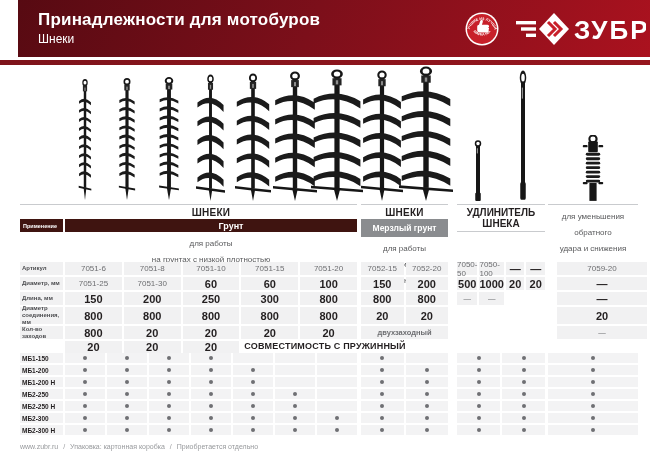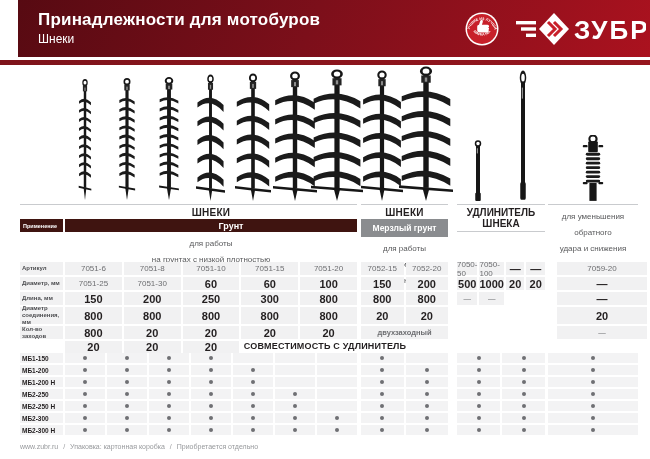--- a/index.html
+++ b/index.html
@@ -287,21 +287,21 @@
       <div class="cell starts">—</div>
     </div>
   <div id="spec-g4" class="spec-col">
       <div class="cell art">7059-20</div>
       <div class="cell val">—</div>
       <div class="cell val">—</div>
       <div class="cell val">20</div>
       <div class="cell starts">—</div>
     </div>
 
-  <div class="compat-title">СОВМЕСТИМОСТЬ С УДЛИНИТЕЛЬ</div>
+  <div class="compat-title">СОВМЕСТИМОСТЬ С ПРУЖИННЫЙ</div>
   <div id="compat-labels" class="compat-col">
       <div class="compat-lbl">МБ1-150</div>
       <div class="compat-lbl">МБ1-200</div>
       <div class="compat-lbl">МБ1-200 Н</div>
       <div class="compat-lbl">МБ2-250</div>
       <div class="compat-lbl">МБ2-250 Н</div>
       <div class="compat-lbl">МБ2-300</div>
       <div class="compat-lbl">МБ2-300 Н</div>
     </div>
   <div id="compat-g1" class="compat-col">

